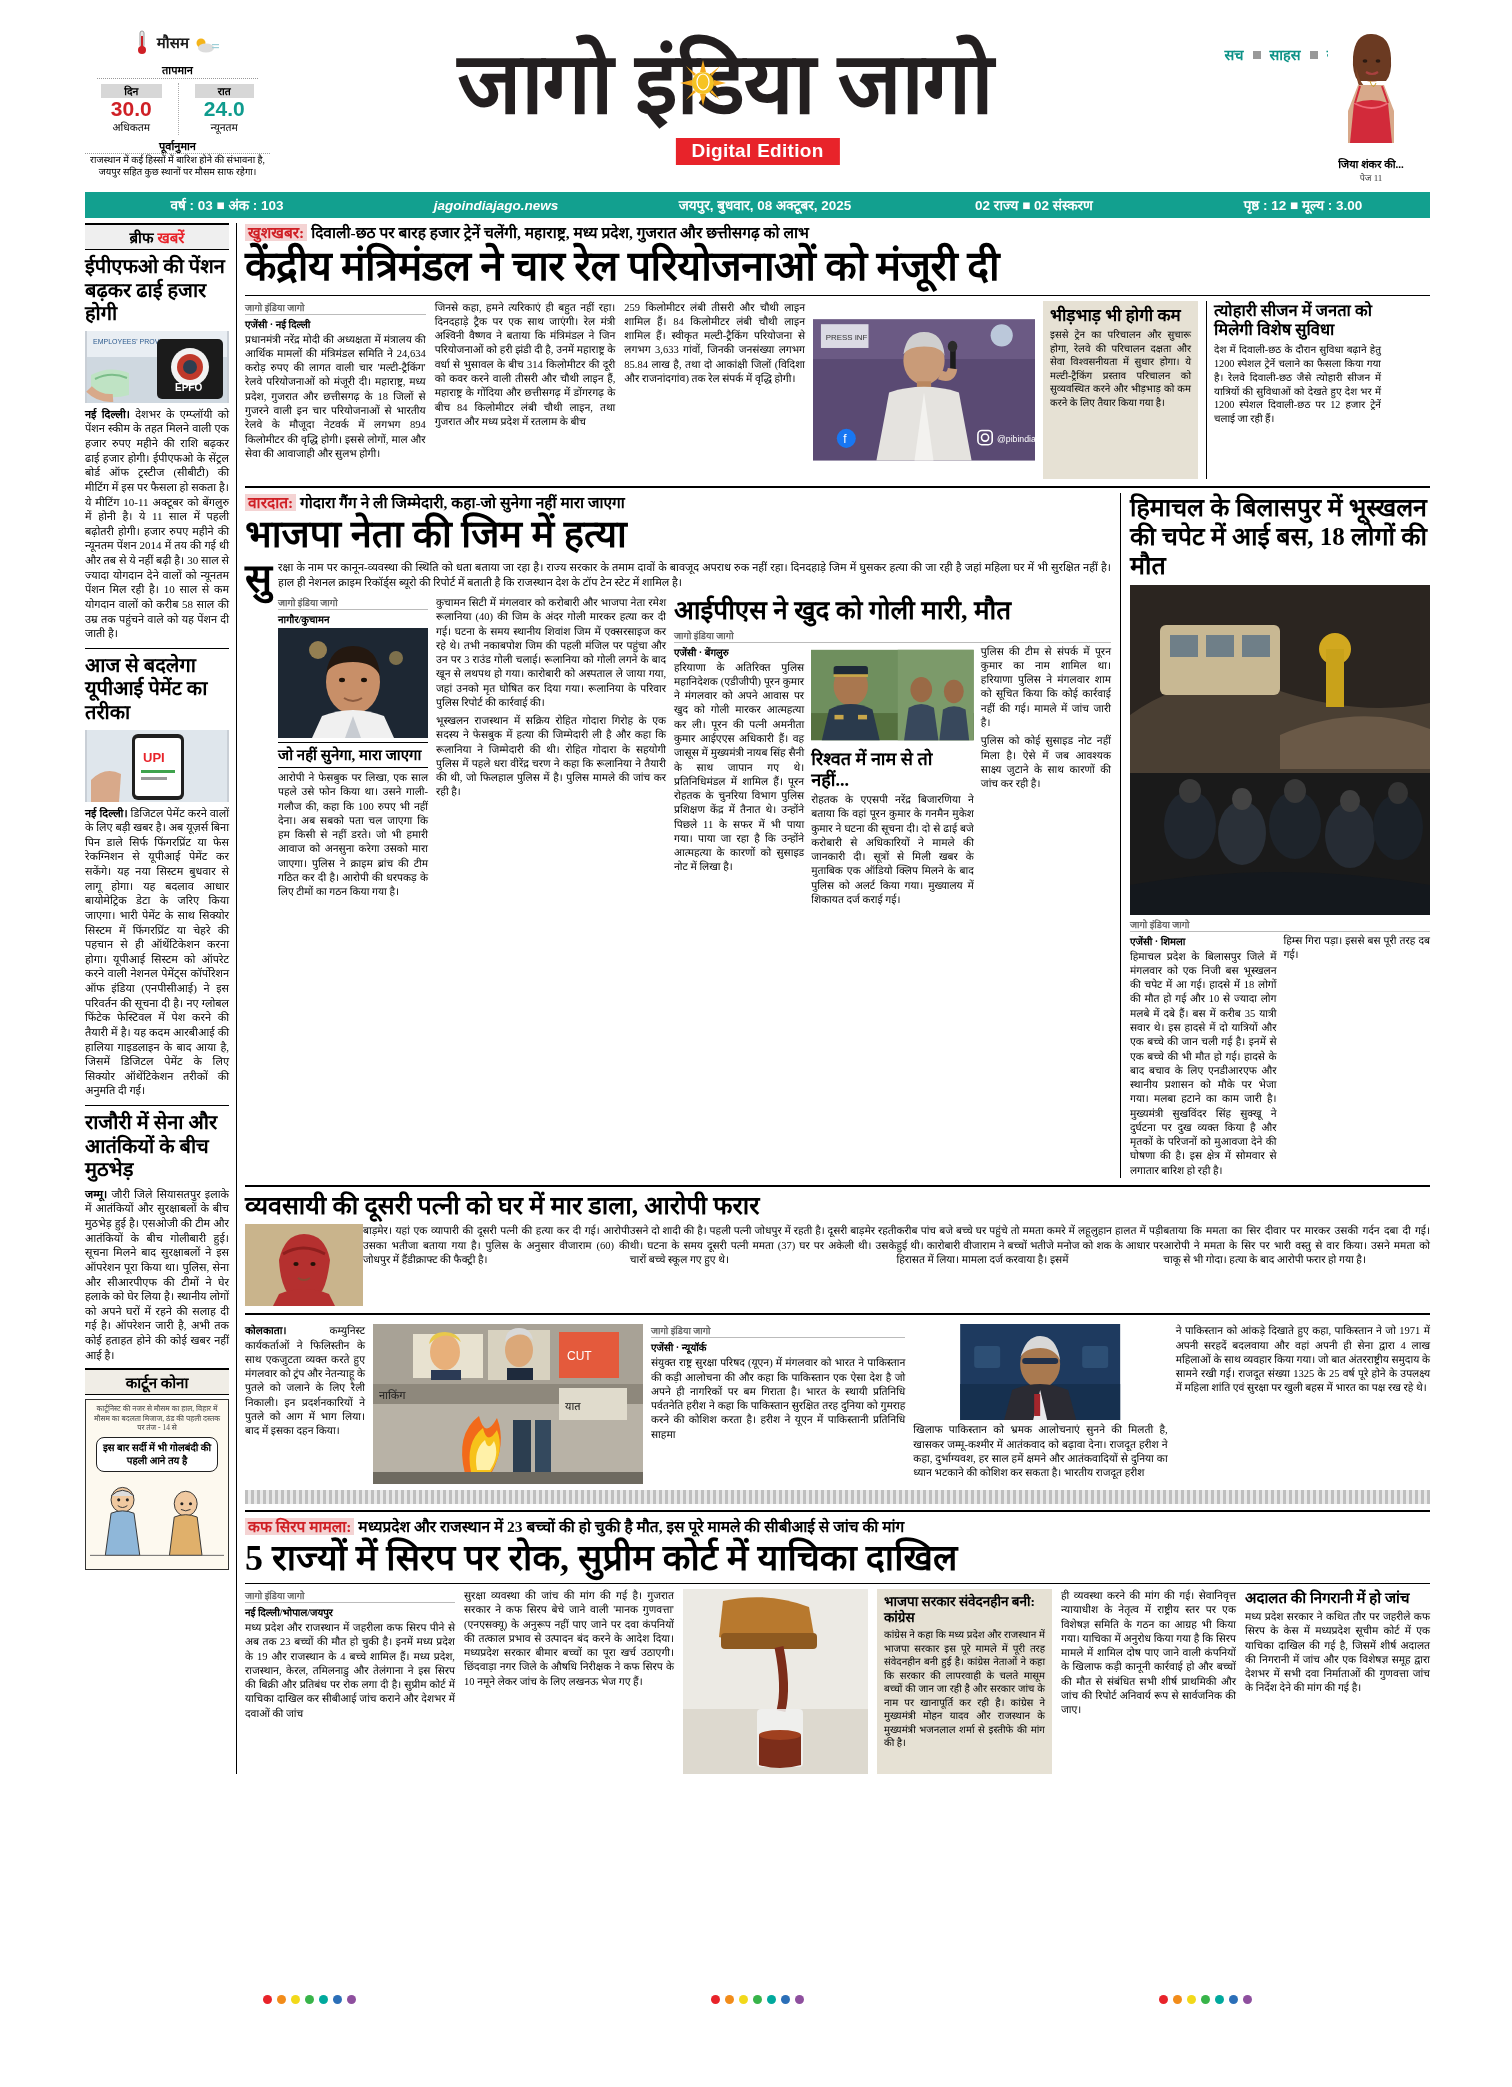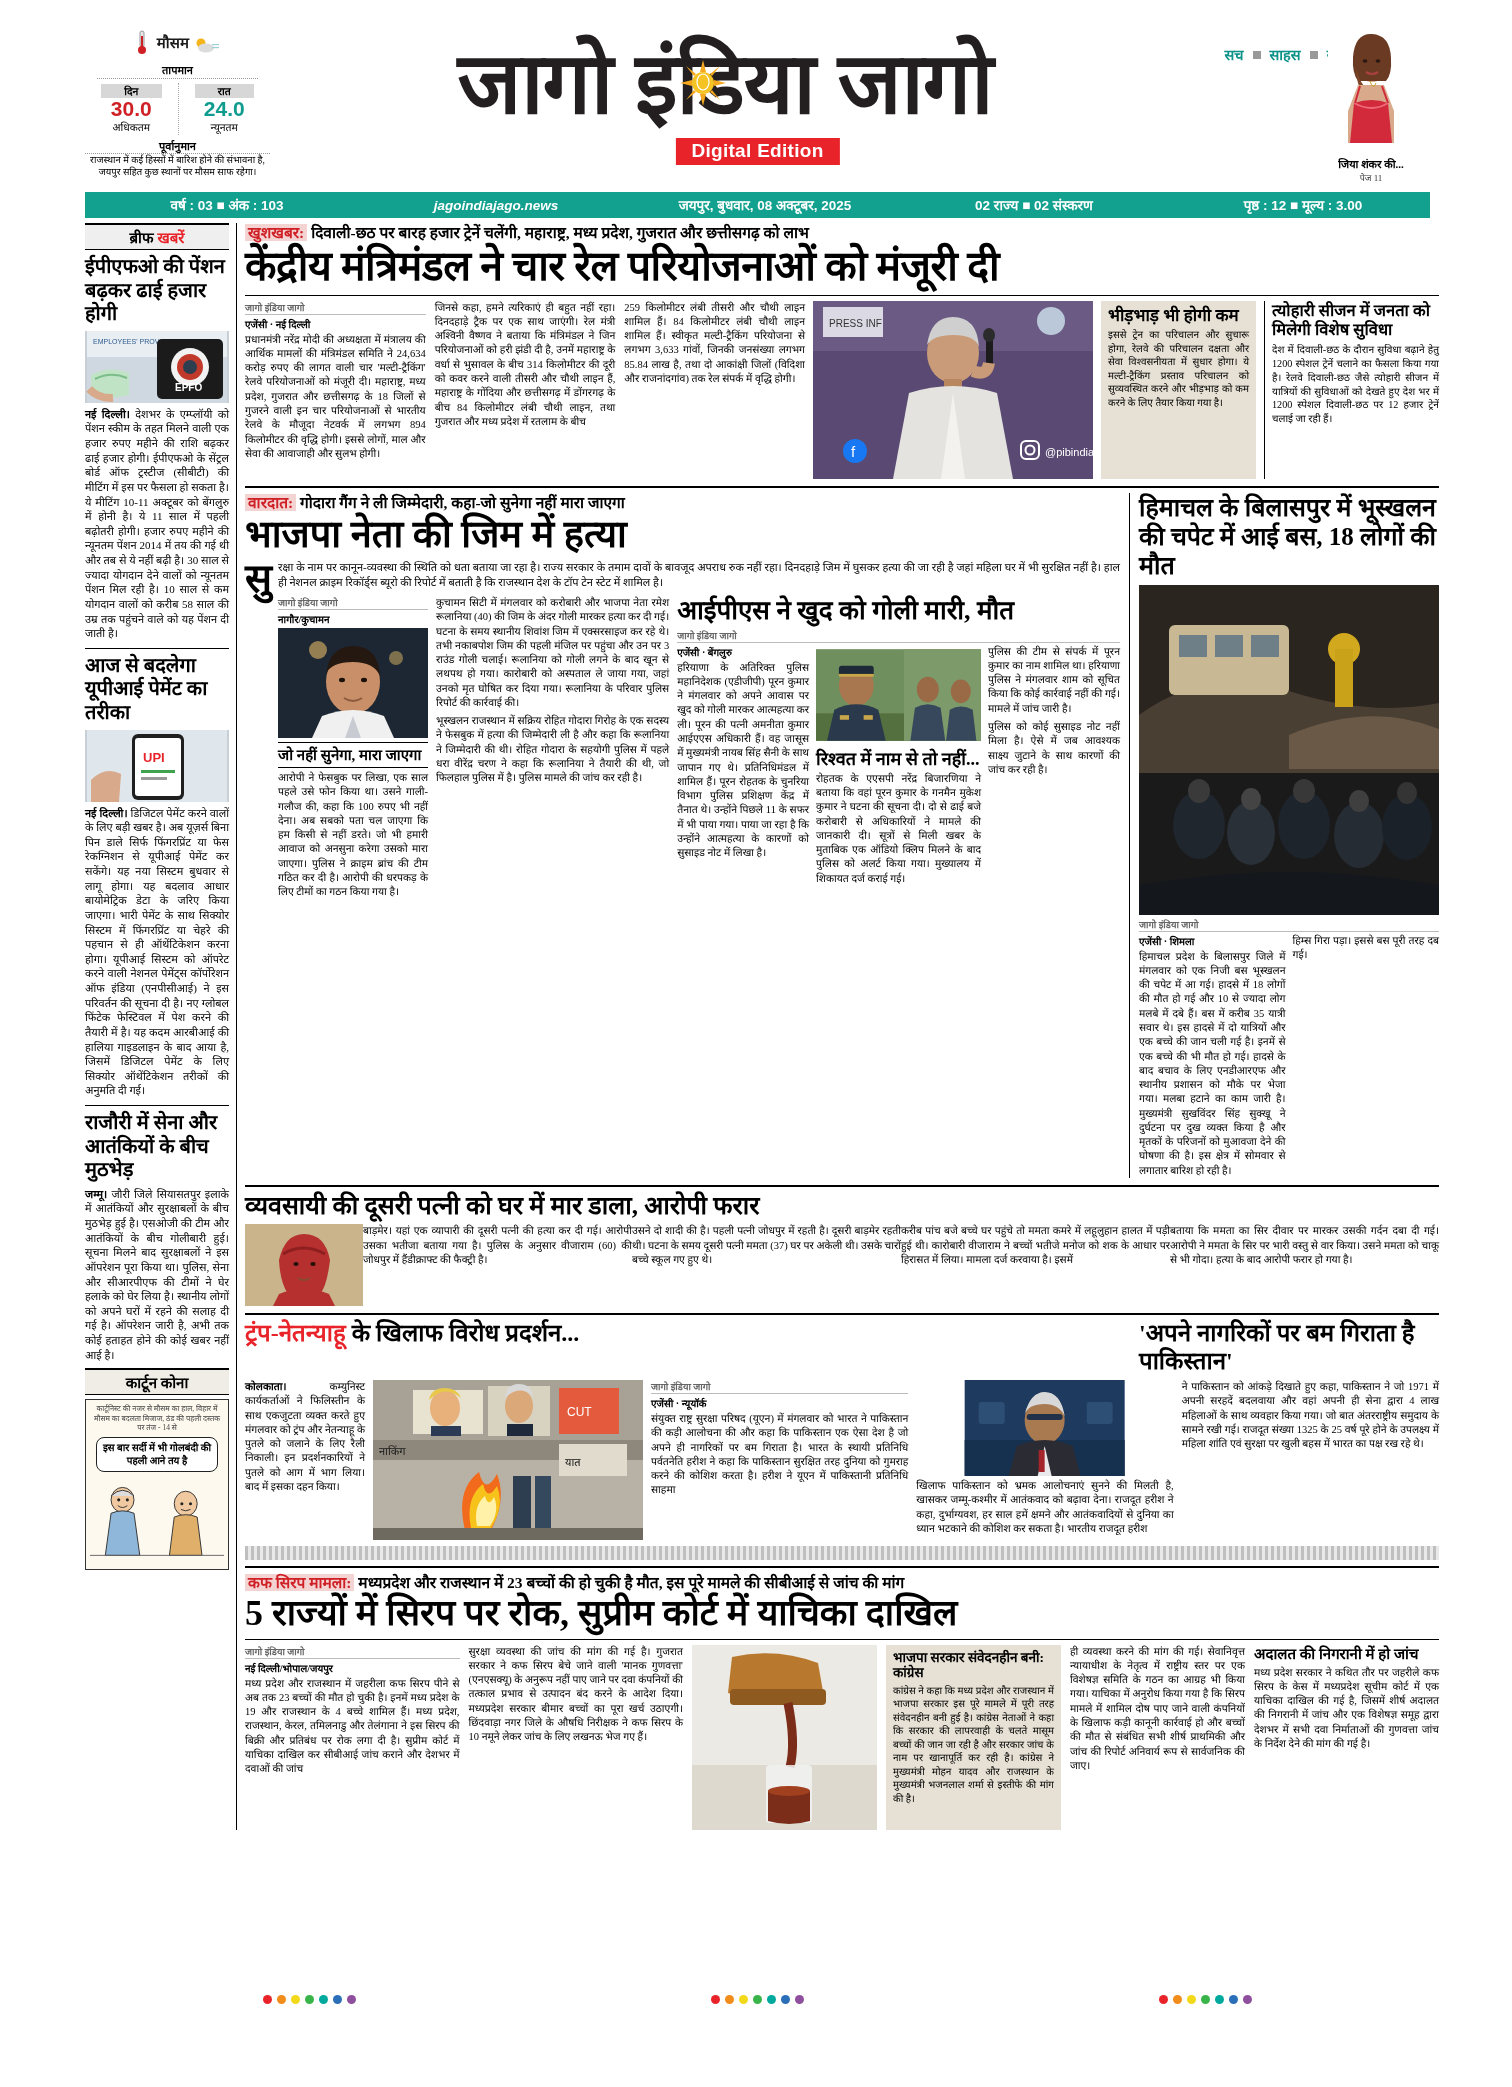--- a/index.html
+++ b/index.html
@@ -79,21 +79,21 @@
   .lead-hl { font-size:41px; font-weight:bold; line-height:1.08; letter-spacing:-.5px; margin:2px 0 6px; }
   .rule2 { border-top:1.5px solid #000; margin:4px 0 5px; }
 
   .lead-row { display:flex; gap:8px; }
   .lead-cols { display:flex; gap:9px; width:560px; flex:none;}
   .col3 { flex:1; }
   .byline { font-size:9.5px; font-weight:bold; color:#666; border-bottom:1px solid #bbb; margin-bottom:2px; }
   .byline2 { font-size:10px; font-weight:bold; margin-bottom:2px; }
   .bodytext { font-size:10.5px; line-height:1.36; text-align:justify; }
 
-  .lead-photo { width:280px; flex:none; }
+  .lead-photo { width:222px; flex:none; }
 
   .beige { background:#e6e1d4; padding:5px 7px; width:155px; flex:none;}
   .beige h4 { font-size:17px; line-height:1.15; margin-bottom:3px; }
   .beige p { font-size:10px; line-height:1.35; text-align:justify; }
 
   .rightcol { width:175px; flex:none; padding-left:7px; border-left:1px solid #000;}
   .rightcol h4 { font-size:16.5px; line-height:1.2; margin-bottom:3px; }
   .rightcol p { font-size:10.2px; line-height:1.35; text-align:justify; }
 
   
@@ -515,27 +515,20 @@
           <div class="col3">
                 <div class="bodytext">करीब पांच बजे बच्चे घर पहुंचे तो ममता कमरे में लहूलुहान हालत में पड़ी हुई थी। कारोबारी वीजाराम ने बच्चों भतीजे मनोज को शक के आधार पर हिरासत में लिया। मामला दर्ज करवाया है। इसमें</div>
               </div>
           <div class="col3">
                 <div class="bodytext">बताया कि ममता का सिर दीवार पर मारकर उसकी गर्दन दबा दी गई। आरोपी ने ममता के सिर पर भारी वस्तु से वार किया। उसने ममता को चाकू से भी गोदा। हत्या के बाद आरोपी फरार हो गया है।</div>
               </div>
         </div>
       </div>
 
       <div class="sec4">
-        <div style="display:flex;gap:10px">
-          <div class="hl6" style="flex:1">
-            <span class="red">ट्रंप-नेतन्याहू</span>
-            <span>के खिलाफ विरोध प्रदर्शन...</span>
-          </div>
-          <div class="hl6" style="width:300px;flex:none">'अपने नागरिकों पर बम गिराता है पाकिस्तान'</div>
-        </div>
         <div style="display:flex;gap:8px;margin-top:4px">
           <div style="width:120px;flex:none">
             <div class="bodytext">
               <b>कोलकाता।</b>
               <span>कम्युनिस्ट कार्यकर्ताओं ने फिलिस्तीन के साथ एकजुटता व्यक्त करते हुए मंगलवार को ट्रंप और नेतन्याहू के पुतले को जलाने के लिए रैली निकाली। इन प्रदर्शनकारियों ने पुतले को आग में भाग लिया। बाद में इसका दहन किया।</span>
             </div>
           </div>
           <div style="width:270px;flex:none">
             <svg viewBox="0 0 270 160" style="width:100%;height:160px;display:block">
               <rect width="270" height="160" fill="#b8b2a6"></rect>

